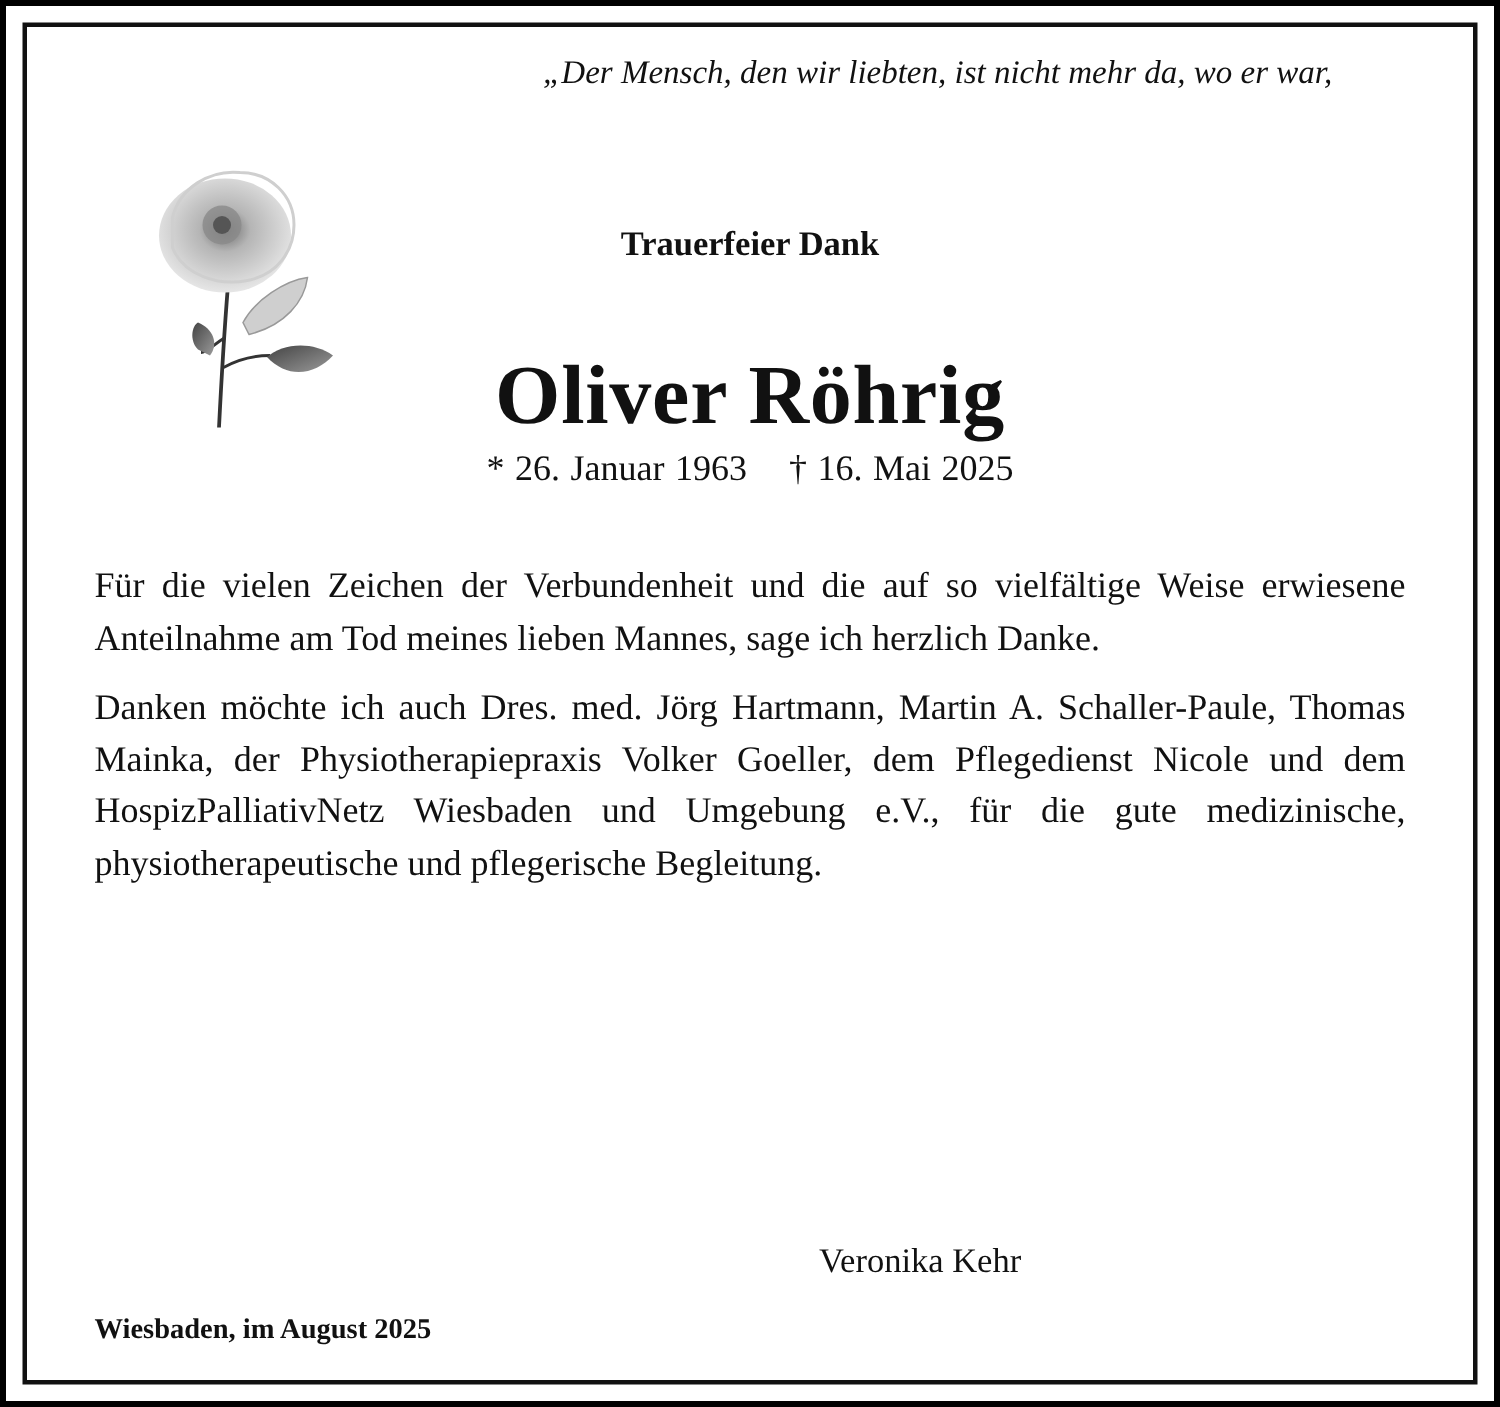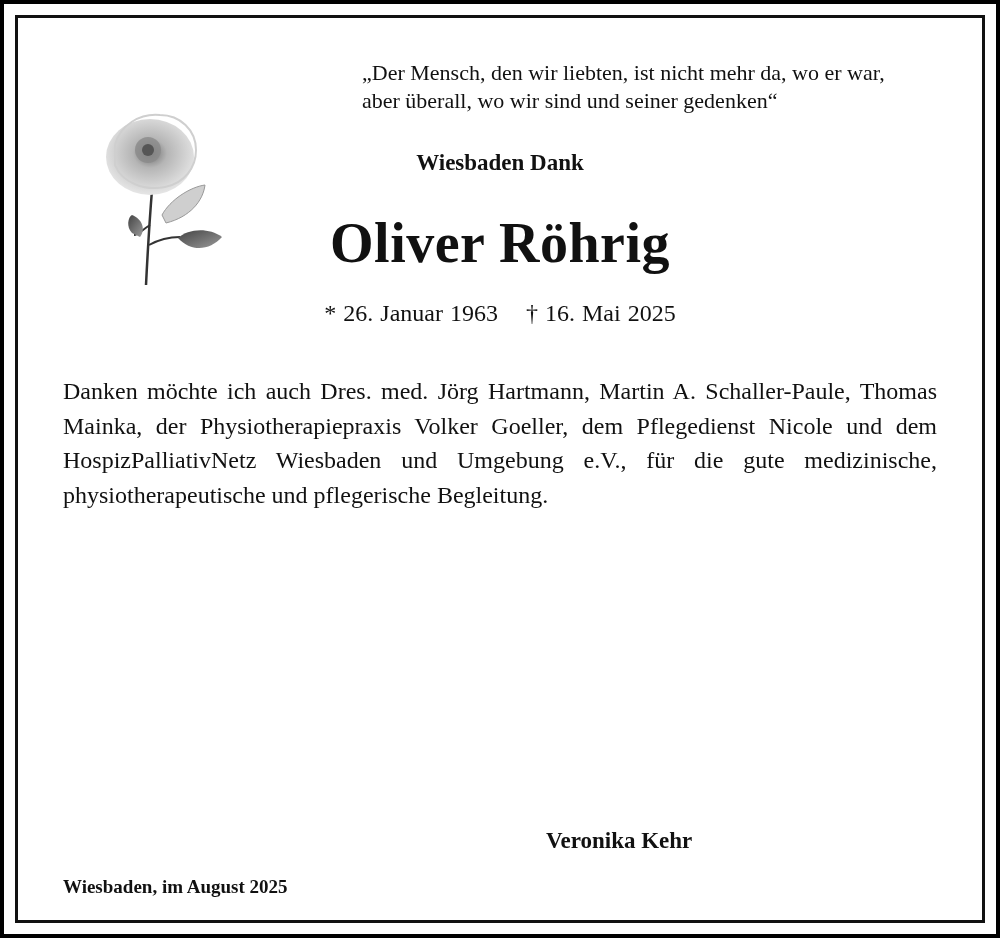--- a/index.html
+++ b/index.html
@@ -1,39 +1,38 @@
 <!DOCTYPE html>
 <html><head>
 <meta charset="utf-8">
 <style>
   html, body { margin:0; padding:0; background:#fff; }
   body { width:1000px; height:938px; position:relative; overflow:hidden; font-family:"Liberation Serif","DejaVu Serif",serif; color:#111; }
   .outer { position:absolute; left:0; top:0; width:1000px; height:938px; box-sizing:border-box; border:4px solid #000; background:#fff; }
   .inner { position:absolute; left:11px; top:11px; right:11px; bottom:11px; border:3px solid #111; background:#fff; }
-  .quote { position:absolute; left:362px; top:59px; width:620px; font-size:22px; line-height:28px; }
+  .quote { position:absolute; left:362px; top:34px; width:620px; font-style:italic; font-size:22px; line-height:28px; }
   .rose { position:absolute; left:100px; top:105px; width:135px; height:185px; }
   .thanks { position:absolute; left:0; width:1000px; top:150px; text-align:center; font-weight:bold; font-size:23px; }
-  .name { position:absolute; left:0; width:1000px; top:211px; text-align:center; font-weight:bold; font-size:56px; letter-spacing:0.5px; }
+  .name { position:absolute; left:0; width:1000px; top:232px; text-align:center; font-weight:bold; font-size:56px; letter-spacing:0.5px; }
   .dates { position:absolute; left:0; width:1000px; top:300px; text-align:center; font-size:24px; word-spacing:1px; }
   .dates span + span { margin-left:28px; }
   .body { position:absolute; left:63px; width:874px; top:374px; font-size:24px; line-height:34.5px; text-align:justify; }
   .body p { margin:0 0 12px 0; }
-  .sig { position:absolute; left:546px; top:828px; font-weight:bold; font-size:23px; }
+  .sig { position:absolute; left:546px; top:828px; font-weight:normal; font-size:23px; }
   .place { position:absolute; left:63px; top:876px; font-size:19px;font-weight:bold; }
 </style>
 </head>
 <body>
 
 <div class="outer">
   <div class="inner"></div>
 </div>
 
 <div class="quote">
   <div>„Der Mensch, den wir liebten, ist nicht mehr da, wo er war,</div>
-  <div>aber überall, wo wir sind und seiner gedenken“</div>
 </div>
 
 <svg class="rose" viewBox="0 0 135 185">
   <defs>
     <radialGradient id="petal" cx="50%" cy="45%" r="55%">
       <stop offset="0%" stop-color="#6a6a6a"></stop>
       <stop offset="35%" stop-color="#b5b5b5"></stop>
       <stop offset="100%" stop-color="#e6e6e6"></stop>
     </radialGradient>
     <linearGradient id="leaf" x1="0" y1="0" x2="1" y2="1">
@@ -46,27 +45,28 @@
   <path d="M50 120 C42 125 38 130 34 130" stroke="#333" stroke-width="2" fill="none"></path>
   <ellipse cx="50" cy="52" rx="44" ry="38" fill="url(#petal)"></ellipse>
   <path d="M15 40 C20 20 40 8 60 10 C80 10 96 25 96 45 C96 62 85 78 65 82 C45 86 22 78 15 60 Z" fill="none" stroke="#cfcfcf" stroke-width="2"></path>
   <circle cx="48" cy="45" r="13" fill="#8a8a8a" opacity="0.8"></circle>
   <circle cx="48" cy="45" r="6" fill="#555"></circle>
   <path d="M62 110 C70 95 90 82 105 80 C103 96 90 112 66 118 Z" fill="#cfcfcf" stroke="#999" stroke-width="1"></path>
   <path d="M78 133 C88 124 108 122 122 132 C110 145 92 148 78 133 Z" fill="url(#leaf)"></path>
   <path d="M32 128 C26 122 28 112 32 110 C42 114 46 124 40 132 Z" fill="url(#leaf)"></path>
 </svg>
 
-<div class="thanks">Wiesbaden Dank</div>
+<div class="thanks">Trauerfeier Dank</div>
 
 <div class="name">Oliver Röhrig</div>
 
 <div class="dates">
   <span>* 26. Januar 1963</span><span>† 16. Mai 2025</span>
 </div>
 
 <div class="body">
+  <p>Für die vielen Zeichen der Verbundenheit und die auf so vielfältige Weise erwiesene Anteilnahme am Tod meines lieben Mannes, sage ich herzlich Danke.</p>
   <p>Danken möchte ich auch Dres. med. Jörg Hartmann, Martin A. Schaller-Paule, Thomas Mainka, der Physiotherapiepraxis Volker Goeller, dem Pflegedienst Nicole und dem HospizPalliativNetz Wiesbaden und Umgebung e.V., für die gute medizinische, physiotherapeutische und pflegerische Begleitung.</p>
 </div>
 
 <div class="sig">Veronika Kehr</div>
 
 <div class="place">Wiesbaden, im August 2025</div>
 
 </body></html>

